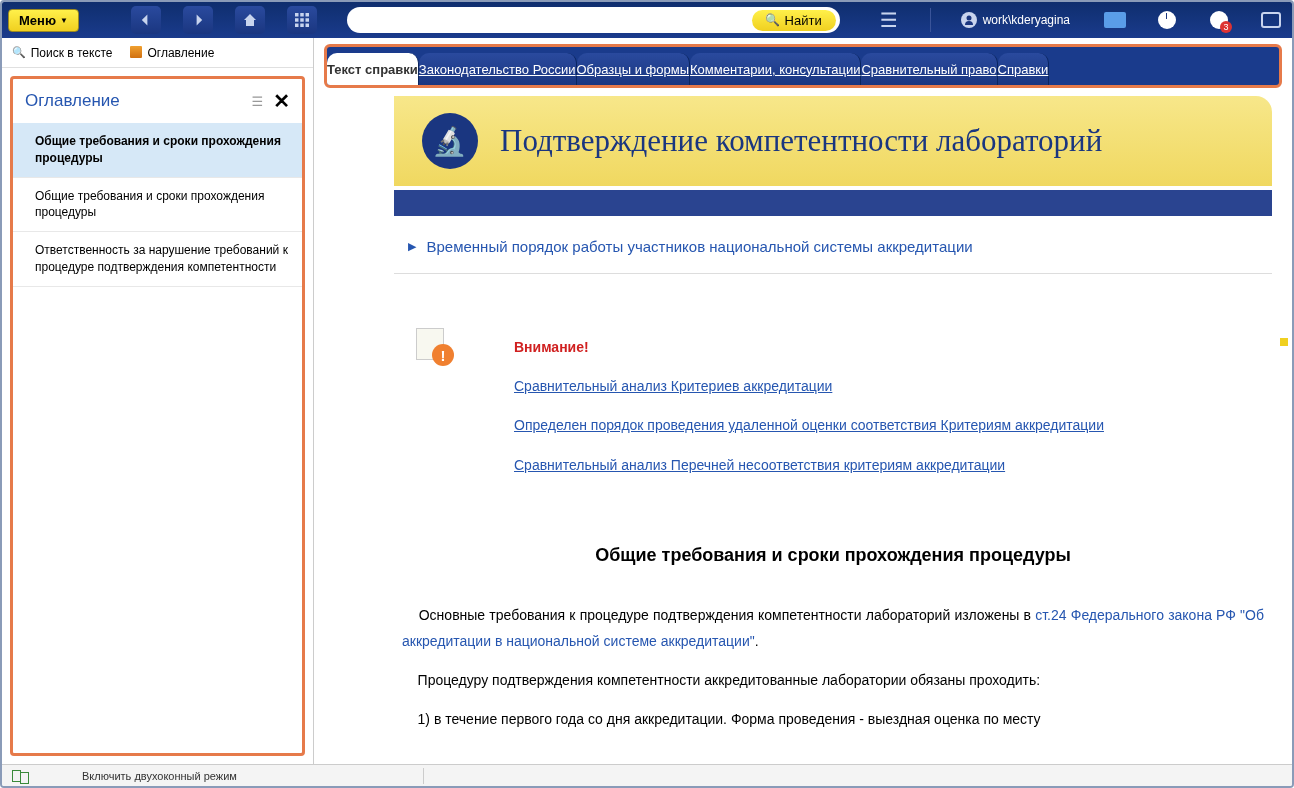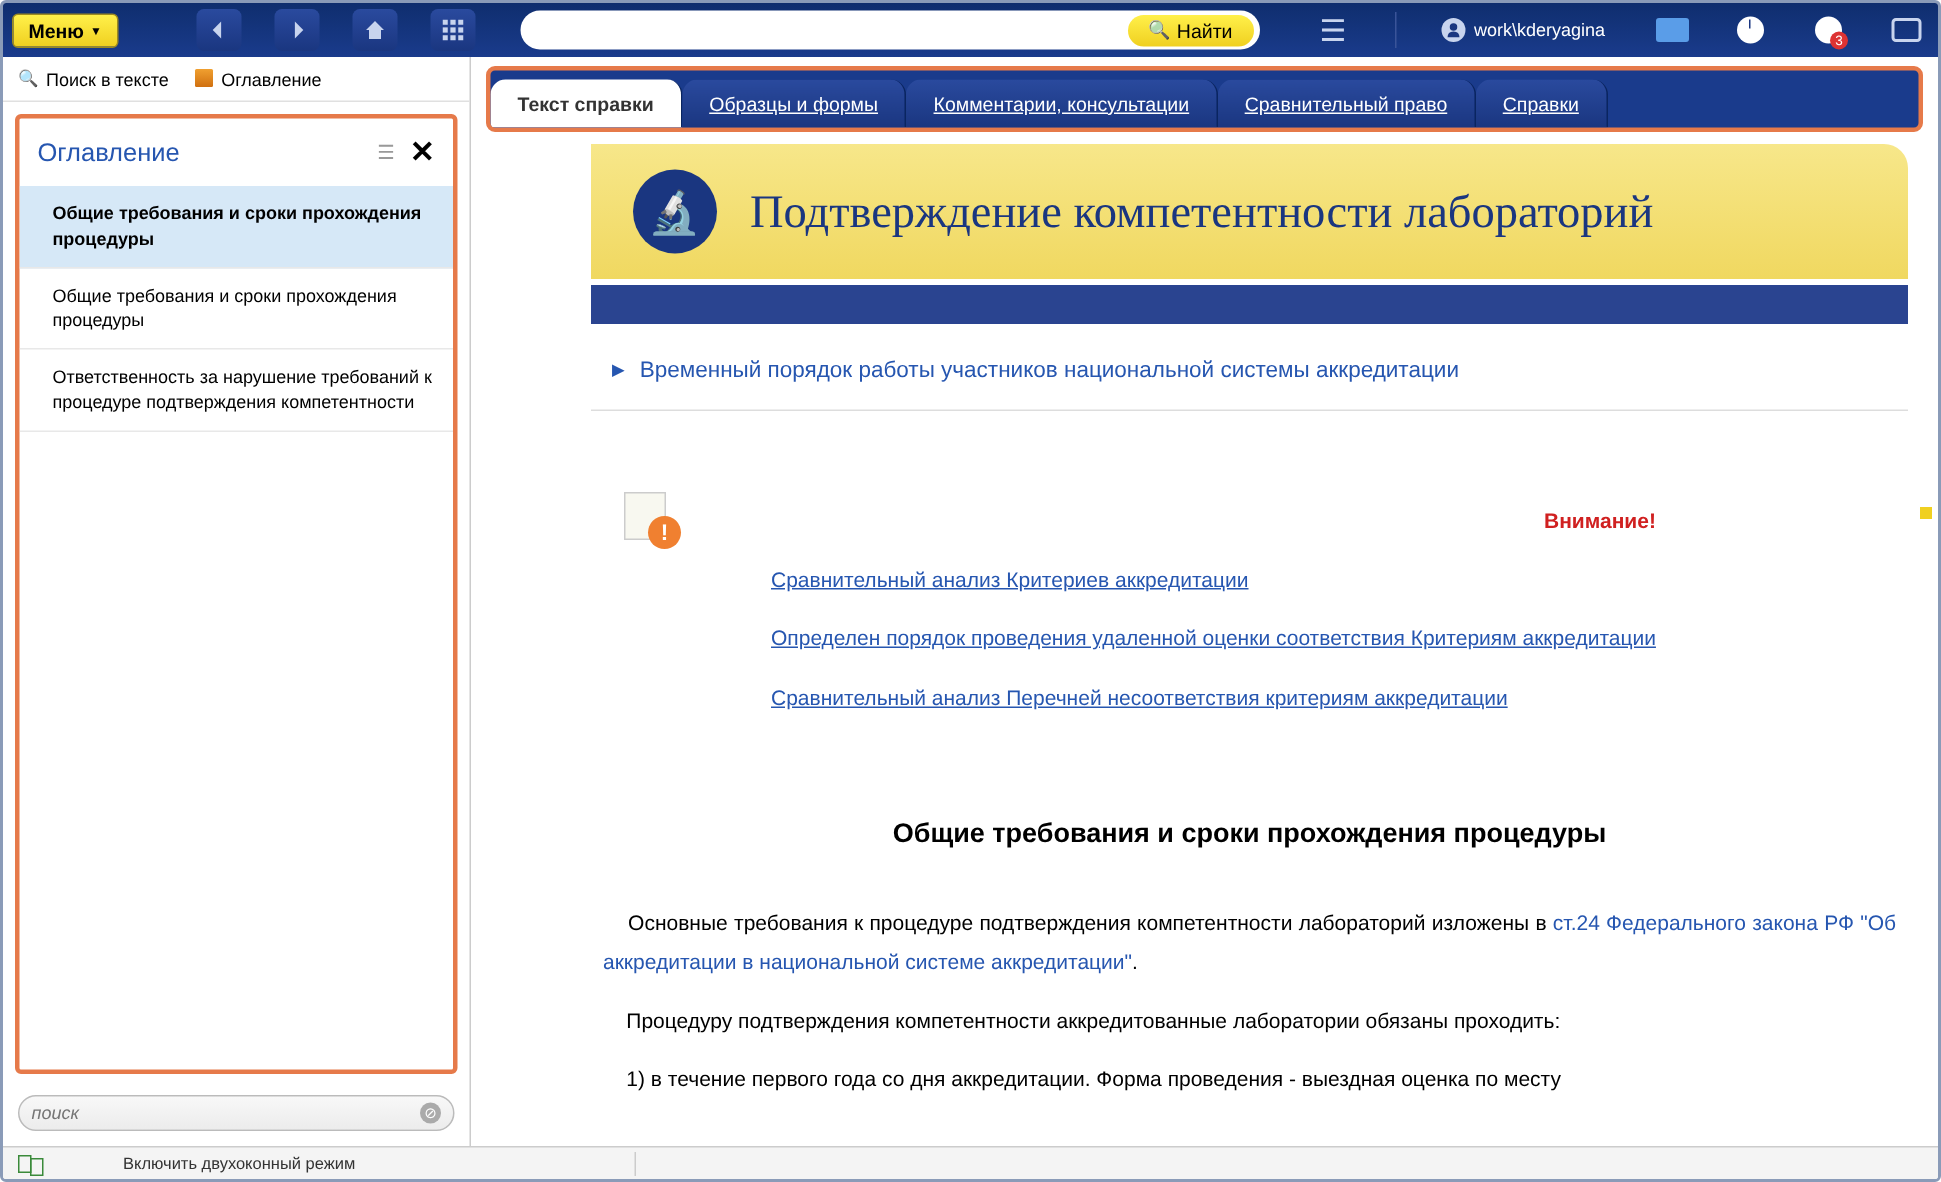--- a/index.html
+++ b/index.html
@@ -42,38 +42,38 @@
 .toc-items { overflow-y: auto; flex: 1; }
 .toc-item { padding: 10px 14px 10px 22px; font-size: 12px; border-bottom: 1px solid #e8e8e8; cursor: pointer; line-height: 1.4; }
 .toc-item.active { background: #d6e8f7; font-weight: bold; }
 
 .search-box-bottom { margin: 6px 10px 10px; height: 24px; border: 1px solid #bbb; border-radius: 12px; display: flex; align-items: center; padding: 0 8px; background: linear-gradient(to bottom, #f8f8f8, #ececec); }
 .search-box-bottom input { flex: 1; border: none; outline: none; background: transparent; font-size: 12px; font-style: italic; color: #888; }
 .clear-x { width: 14px; height: 14px; border-radius: 50%; background: #aaa; color: #fff; display: flex; align-items: center; justify-content: center; font-size: 10px; cursor: pointer; }
 
 .content { flex: 1; display: flex; flex-direction: column; overflow: hidden; }
 .tabs-row { margin: 6px 10px 0; border: 3px solid #e67a4a; border-radius: 6px; display: flex; height: 44px; align-items: stretch; overflow: hidden; background: #1a3b8c; }
-.doc-tab { flex: 0 0 auto; padding: 0 18px; display: flex; align-items: center; font-size: 13px; color: #fff; background: linear-gradient(to bottom, #2a4a9e, #1a3680); border-right: 1px solid #0a2560; cursor: pointer; border-top-left-radius: 10px; border-top-right-radius: 10px; margin-top: 6px; text-decoration: underline; text-align: right; }
+.doc-tab { flex: 0 0 auto; padding: 0 0; display: flex; align-items: center; font-size: 13px; color: #fff; background: linear-gradient(to bottom, #2a4a9e, #1a3680); border-right: 1px solid #0a2560; cursor: pointer; border-top-left-radius: 10px; border-top-right-radius: 10px; margin-top: 6px; text-decoration: underline; text-align: right; }
 .doc-tab.active { background: #fff; color: #333; font-weight: bold; text-decoration: none; }
 
 .doc-body { flex: 1; overflow-y: auto; padding: 8px 20px 20px 80px; position: relative; }
 .doc-header { background: linear-gradient(to bottom, #f7e78a, #f0d860); border-top-right-radius: 16px; height: 90px; display: flex; align-items: center; padding-left: 28px; gap: 22px; margin-bottom: 4px; }
 .doc-icon-circle { width: 56px; height: 56px; border-radius: 50%; background: #1a3680; display: flex; align-items: center; justify-content: center; color: #f0d860; font-size: 28px; }
 .doc-title { color: #1a3680; font-size: 31px; font-family: Georgia, serif; }
 .doc-blue-bar { height: 26px; background: #2a4490; }
 
 .expand-row { display: flex; align-items: center; gap: 10px; padding: 22px 0 18px 14px; border-bottom: 1px solid #ddd; font-size: 15px; color: #2656b0; cursor: pointer; }
 .expand-arrow { color: #2656b0; font-size: 11px; }
 
 .notice-block { display: flex; gap: 60px; padding: 54px 0 10px 22px; }
 .notice-icon { width: 38px; height: 38px; position: relative; flex-shrink: 0; }
 .notice-doc { width: 28px; height: 32px; background: #f8f8f0; border: 1px solid #ccc; position: absolute; }
 .notice-warn { width: 22px; height: 22px; background: #f08030; border-radius: 50%; position: absolute; bottom: 0; right: 0; display: flex; align-items: center; justify-content: center; color: #fff; font-weight: bold; font-size: 15px; }
 .notice-content { font-size: 14px; line-height: 2.8; }
-.attention { color: #d02020; font-weight: bold; text-align: right; }
+.attention { color: #d02020; font-weight: bold; }
 .link { color: #2656b0; text-decoration: underline; cursor: pointer; }
 
 .section-heading { text-align: center; font-size: 18px; font-weight: bold; padding: 50px 0 30px; }
 .body-text { font-size: 14px; line-height: 1.9; text-align: justify; padding: 6px 8px; }
 .body-text .link { text-decoration: none; }
 
 .side-marker { position: absolute; right: 4px; width: 8px; height: 8px; }
 .side-marker.m1 { top: 250px; background: #f0d020; }
 
 .statusbar { height: 22px; border-top: 1px solid #ccc; display: flex; align-items: center; padding: 0 10px; font-size: 11px; gap: 6px; background: #f4f4f4; }
@@ -170,29 +170,26 @@
           <span class="toc-list-icon">☰</span>
           <span class="toc-close">✕</span>
         </div>
       </div>
       <div class="toc-items">
         <div class="toc-item active">Общие требования и сроки прохождения процедуры</div>
         <div class="toc-item">Общие требования и сроки прохождения процедуры</div>
         <div class="toc-item">Ответственность за нарушение требований к процедуре подтверждения компетентности</div>
       </div>
     </div>
-    <div class="search-box-bottom">
-      <input type="text" placeholder="поиск" style="">
-      <div class="clear-x">⊘</div>
-    </div>
   </div>
 
   <div class="content">
     <div class="tabs-row">
       <div class="doc-tab active">Текст справки</div>
+      <div class="doc-tab">Законодательство России</div>
       <div class="doc-tab">Образцы и формы</div>
       <div class="doc-tab">Комментарии, консультации</div>
       <div class="doc-tab">Сравнительный право</div>
       <div class="doc-tab">Справки</div>
     </div>
 
     <div class="doc-body">
       <div class="doc-header">
         <div class="doc-icon-circle">🔬</div>
         <div class="doc-title">Подтверждение компетентности лабораторий</div>

